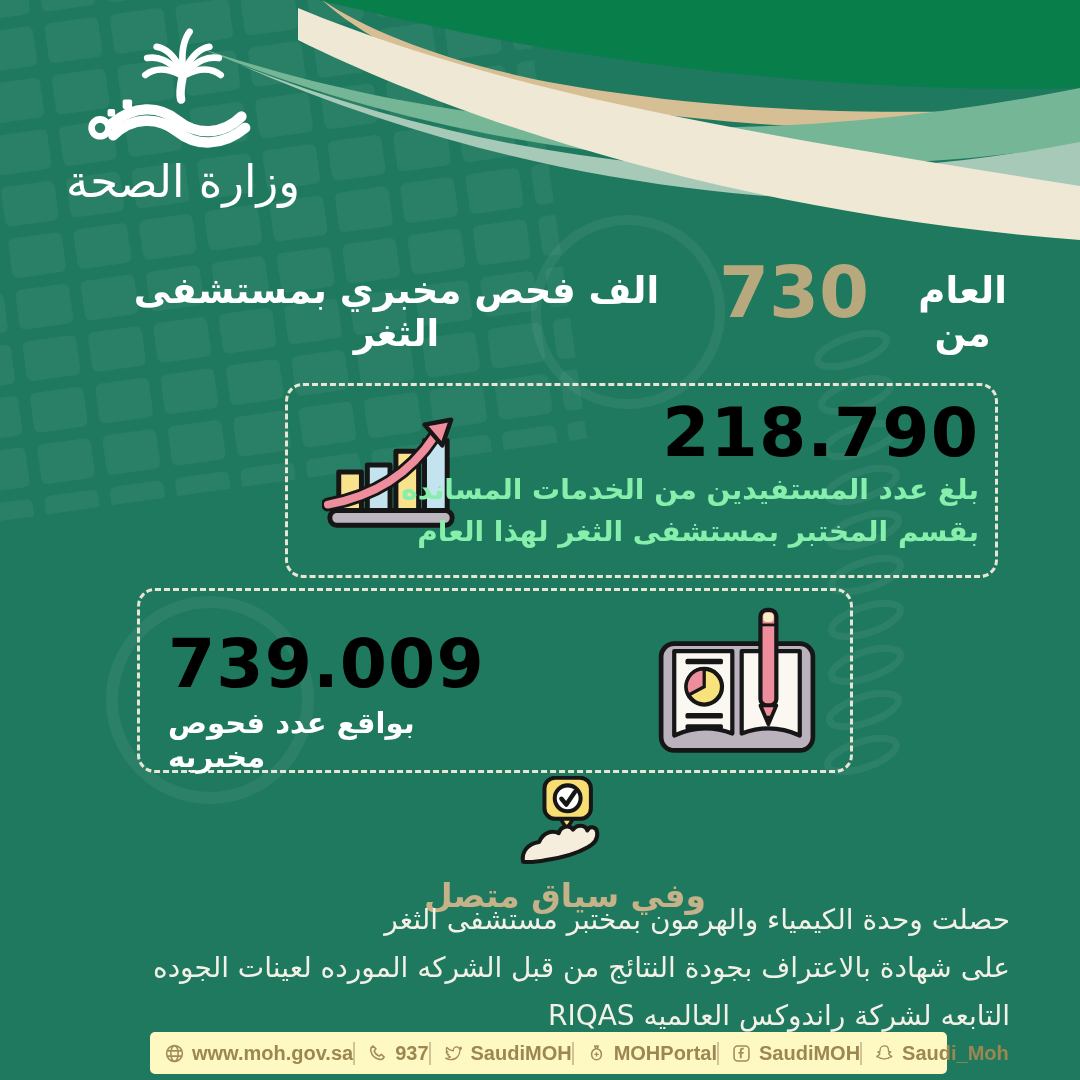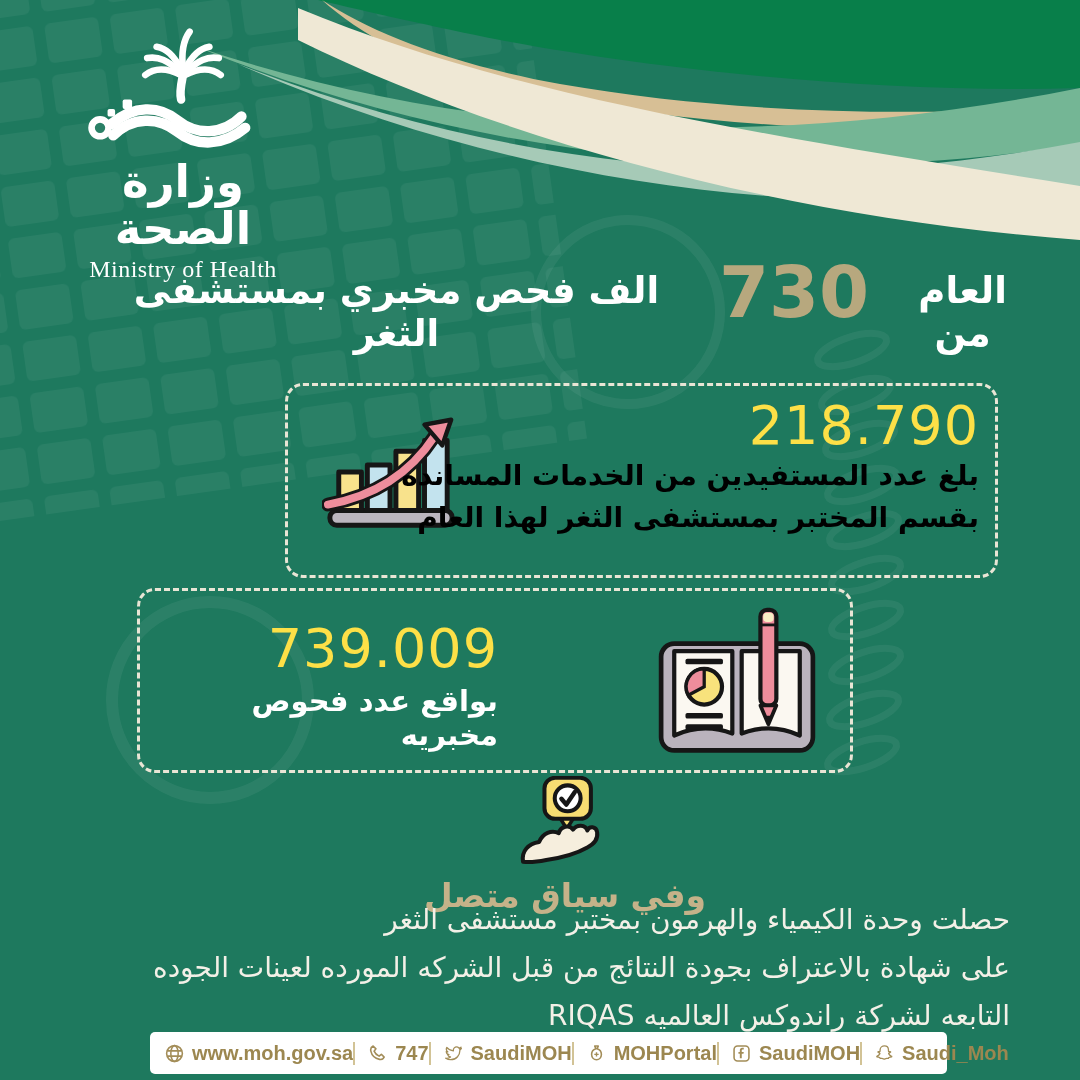--- a/index.html
+++ b/index.html
@@ -7,52 +7,52 @@
           font-family:"DejaVu Sans",sans-serif;}
   svg{display:block;}
   .abs{position:absolute;}
 
   
   .texture{left:0;top:0;width:1080px;height:1080px;pointer-events:none;}
   .swoosh{left:0;top:0;width:1080px;height:250px;}
 
   
   .logo{left:52px;top:26px;width:262px;text-align:center;color:#fff;}
-  .logo-ar{font-size:45px;font-weight:700;line-height:1.05;direction:rtl;}
+  .logo-ar{font-size:45px;font-weight:400;line-height:1.05;direction:rtl;}
   .logo-en{font-family:"Liberation Serif",serif;font-size:24px;margin-top:3px;letter-spacing:.5px;}
 
   
   .headline{left:90px;top:252px;width:950px;text-align:center;color:#fff;}
   .headline-row{display:flex;direction:rtl;justify-content:center;align-items:center;gap:16px;height:80px;}
   .h-txt{font-size:37px;font-weight:700;margin-top:39px;}
   .h-num{font-size:72px;font-weight:700;color:#b7a87e;line-height:1;direction:ltr;}
   .h-line2{font-size:37px;font-weight:700;margin-top:2px;}
 
   
   .stat-box{border:3px dashed #e9e5d5;border-radius:18px;box-sizing:border-box;}
   .box1{left:285px;top:383px;width:713px;height:195px;}
   .box2{left:137px;top:588px;width:716px;height:185px;}
-  .stat-value{font-size:54px;font-weight:400;color:#fde047;line-height:1.02;letter-spacing:1px;direction:ltr;}
+  .stat-value{font-size:68px;font-weight:700;color:#000000;line-height:1.02;letter-spacing:1px;direction:ltr;}
   .b1-col{position:absolute;right:16px;top:12px;text-align:right;}
-  .b1-lines{font-size:28px;font-weight:700;color:#000000;line-height:1.5;margin-top:2px;direction:rtl;}
+  .b1-lines{font-size:28px;font-weight:700;color:#86efac;line-height:1.5;margin-top:2px;direction:rtl;}
   .chart-icon{position:absolute;left:34px;top:24px;}
-  .b2-col{position:absolute;left:28px;top:30px;width:330px;text-align:right;}
+  .b2-col{position:absolute;left:28px;top:38px;width:330px;text-align:left;}
   .b2-caption{font-size:29px;font-weight:700;color:#ffffff;margin-top:8px;direction:rtl;}
   .book-icon{position:absolute;right:24px;top:8px;}
 
   
   .context{left:0;top:776px;width:1130px;text-align:center;}
   .context-label{font-size:33px;font-weight:700;color:#c5b289;direction:rtl;margin-top:0px;}
 
   
   .paragraph{left:80px;top:896px;width:930px;text-align:right;color:#f3f0e7;
              font-size:28px;font-weight:400;line-height:1.72;direction:rtl;}
 
   
-  .footer{left:150px;top:1032px;width:797px;height:42px;background:#ffffff;border-radius:5px;
+  .footer{left:150px;top:1032px;width:797px;height:42px;background:#fef9c3;border-radius:5px;
           display:flex;align-items:center;justify-content:space-between;padding:0 14px;box-sizing:border-box;}
   .f-item{display:flex;align-items:center;gap:7px;white-space:nowrap;}
   .f-item + .f-item{border-left:2px solid #d2c396;padding-left:12px;}
   .f-label{font-family:"Liberation Sans",sans-serif;font-size:20px;font-weight:700;color:#9c8750;}
   .f-ic{width:21px;height:21px;flex:0 0 auto;}
 </style>
 </head>
 <body>
 
 <div class="canvas">
@@ -102,21 +102,20 @@
         <path d="M112,52 C128,44 140,44 150,52" stroke-width="7"></path>
         <path d="M110,52 C108,62 106,70 108,78" stroke-width="9"></path>
         <path d="M34,104 C58,84 84,84 104,100 C124,116 152,116 172,96" stroke-width="11"></path>
         <path d="M176,108 C152,128 124,128 104,112 C84,96 56,96 36,116" stroke-width="11"></path>
         <circle cx="22" cy="108" r="9" stroke-width="7"></circle>
       </g>
       <rect x="46" y="78" width="10" height="10" rx="2" fill="#ffffff"></rect>
       <rect x="30" y="88" width="8" height="8" rx="2" fill="#ffffff"></rect>
     </svg>
     <div class="logo-ar">وزارة الصحة</div>
-    <div class="logo-en">Ministry of Health</div>
   </div>
 
   <div class="abs headline">
     <div class="headline-row">
       <span class="h-txt">العام من</span>
       <span class="h-num">730</span>
       <span class="h-txt">الف فحص مخبري بمستشفى الثغر</span>
     </div>
   </div>
 
@@ -191,21 +190,21 @@
           <path d="M3.6,9 h16.8 M3.6,15 h16.8"></path>
         </g>
       </svg>
       <span class="f-label">www.moh.gov.sa</span>
     </div>
 
     <div class="f-item">
       <svg class="f-ic" viewBox="0 0 24 24">
         <path d="M7,3.5 l3.2,3.2 -2.1,2.6 c1.1,2.6 3.1,4.6 5.7,5.7 l2.6,-2.1 3.2,3.2 c-1.1,2.1 -3.2,3.1 -5.3,2.6 C9,17.6 5.4,14 4.4,9.3 3.9,7.2 4.9,4.6 7,3.5 Z" fill="none" stroke="#a38d58" stroke-width="1.8" stroke-linejoin="round"></path>
       </svg>
-      <span class="f-label">747</span>
+      <span class="f-label">937</span>
     </div>
 
     <div class="f-item">
       <svg class="f-ic" viewBox="0 0 24 24">
         <path d="M21,6.2c-.7.3-1.4.5-2.1.6.8-.5,1.3-1.2,1.6-2-.7.4-1.5.7-2.3.9-.7-.7-1.7-1.2-2.7-1.2-2,0-3.7,1.7-3.7,3.7 0,.3 0,.6.1.8-3.1-.2-5.8-1.6-7.6-3.9-.3.6-.5,1.2-.5,1.9 0,1.3.7,2.4,1.7,3.1-.6,0-1.2-.2-1.7-.5v.1c0,1.8,1.3,3.3,3,3.6-.3.1-.6.1-1,.1-.2,0-.5,0-.7-.1.5,1.5,1.8,2.5,3.5,2.6-1.3,1-2.9,1.6-4.6,1.6-.3,0-.6,0-.9-.1 1.7,1.1,3.6,1.7,5.7,1.7 6.8,0,10.5-5.6,10.5-10.5v-.5c.7-.5,1.3-1.2,1.7-1.9z" fill="none" stroke="#a38d58" stroke-width="1.5" stroke-linejoin="round"></path>
       </svg>
       <span class="f-label">SaudiMOH</span>
     </div>
 
     <div class="f-item">

